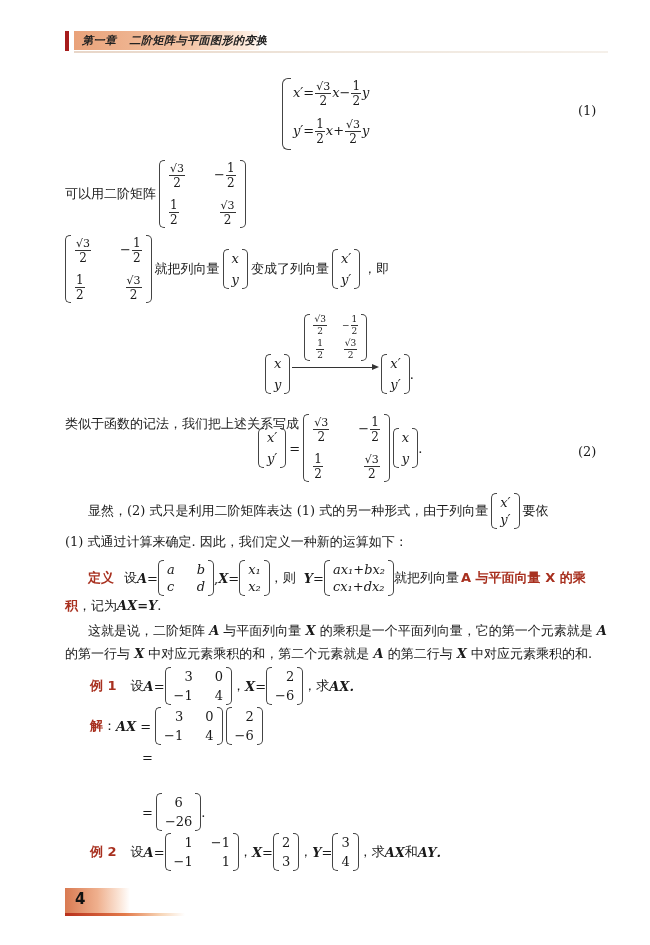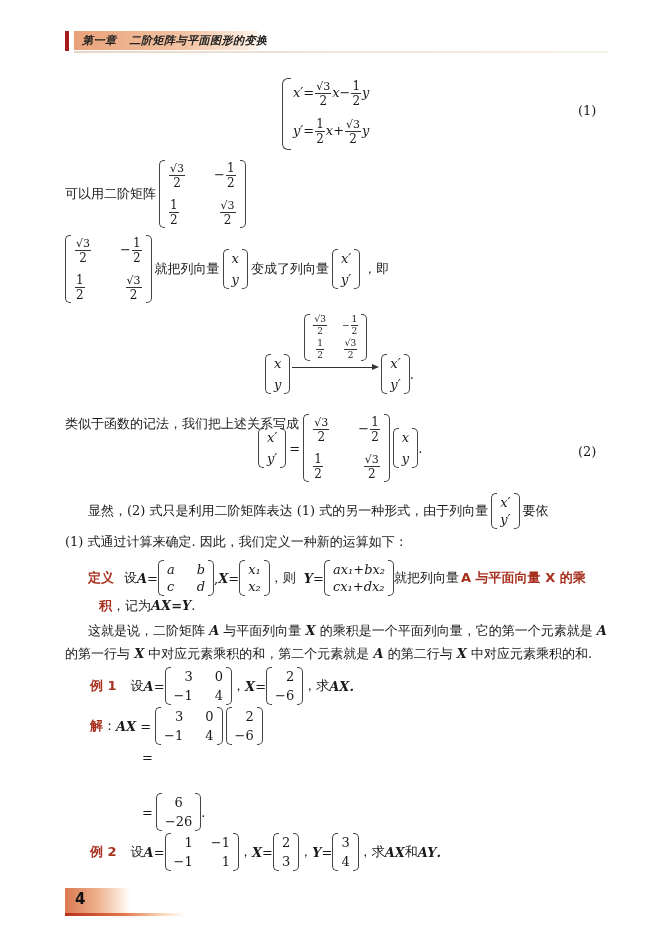--- a/index.html
+++ b/index.html
@@ -278,21 +278,21 @@
     <span class="br l"></span>
     <span class="grid" style="grid-template-columns:auto; row-gap:2px;">
         <span class="cell it l">ax₁+bx₂</span>
         <span class="cell it l">cx₁+dx₂</span>
       </span>
     <span class="br r"></span>
   </span>
   <span>就把列向量</span>
   <span class="red" style="margin-left:2px;">A 与平面向量 X 的乘</span>
 </div>
-<div class="abs txt" style="left:65px; top:597px;margin-left:34px;">
+<div class="abs txt" style="left:65px; top:597px;">
   <span class="red">积</span><span>，记为</span><span class="bi">AX=Y</span><span>.</span>
 </div>
 
 <div class="abs txt" style="left:88px; top:622px;">
   <span>这就是说，二阶矩阵 </span><span class="bi">A</span><span> 与平面列向量 </span><span class="bi">X</span><span> 的乘积是一个平面列向量，它的第一个元素就是 </span><span class="bi">A</span>
 </div>
 <div class="abs txt" style="left:65px; top:645px;">
   <span>的第一行与 </span><span class="bi">X</span><span> 中对应元素乘积的和，第二个元素就是 </span><span class="bi">A</span><span> 的第二行与 </span><span class="bi">X</span><span> 中对应元素乘积的和.</span>
 </div>
 

